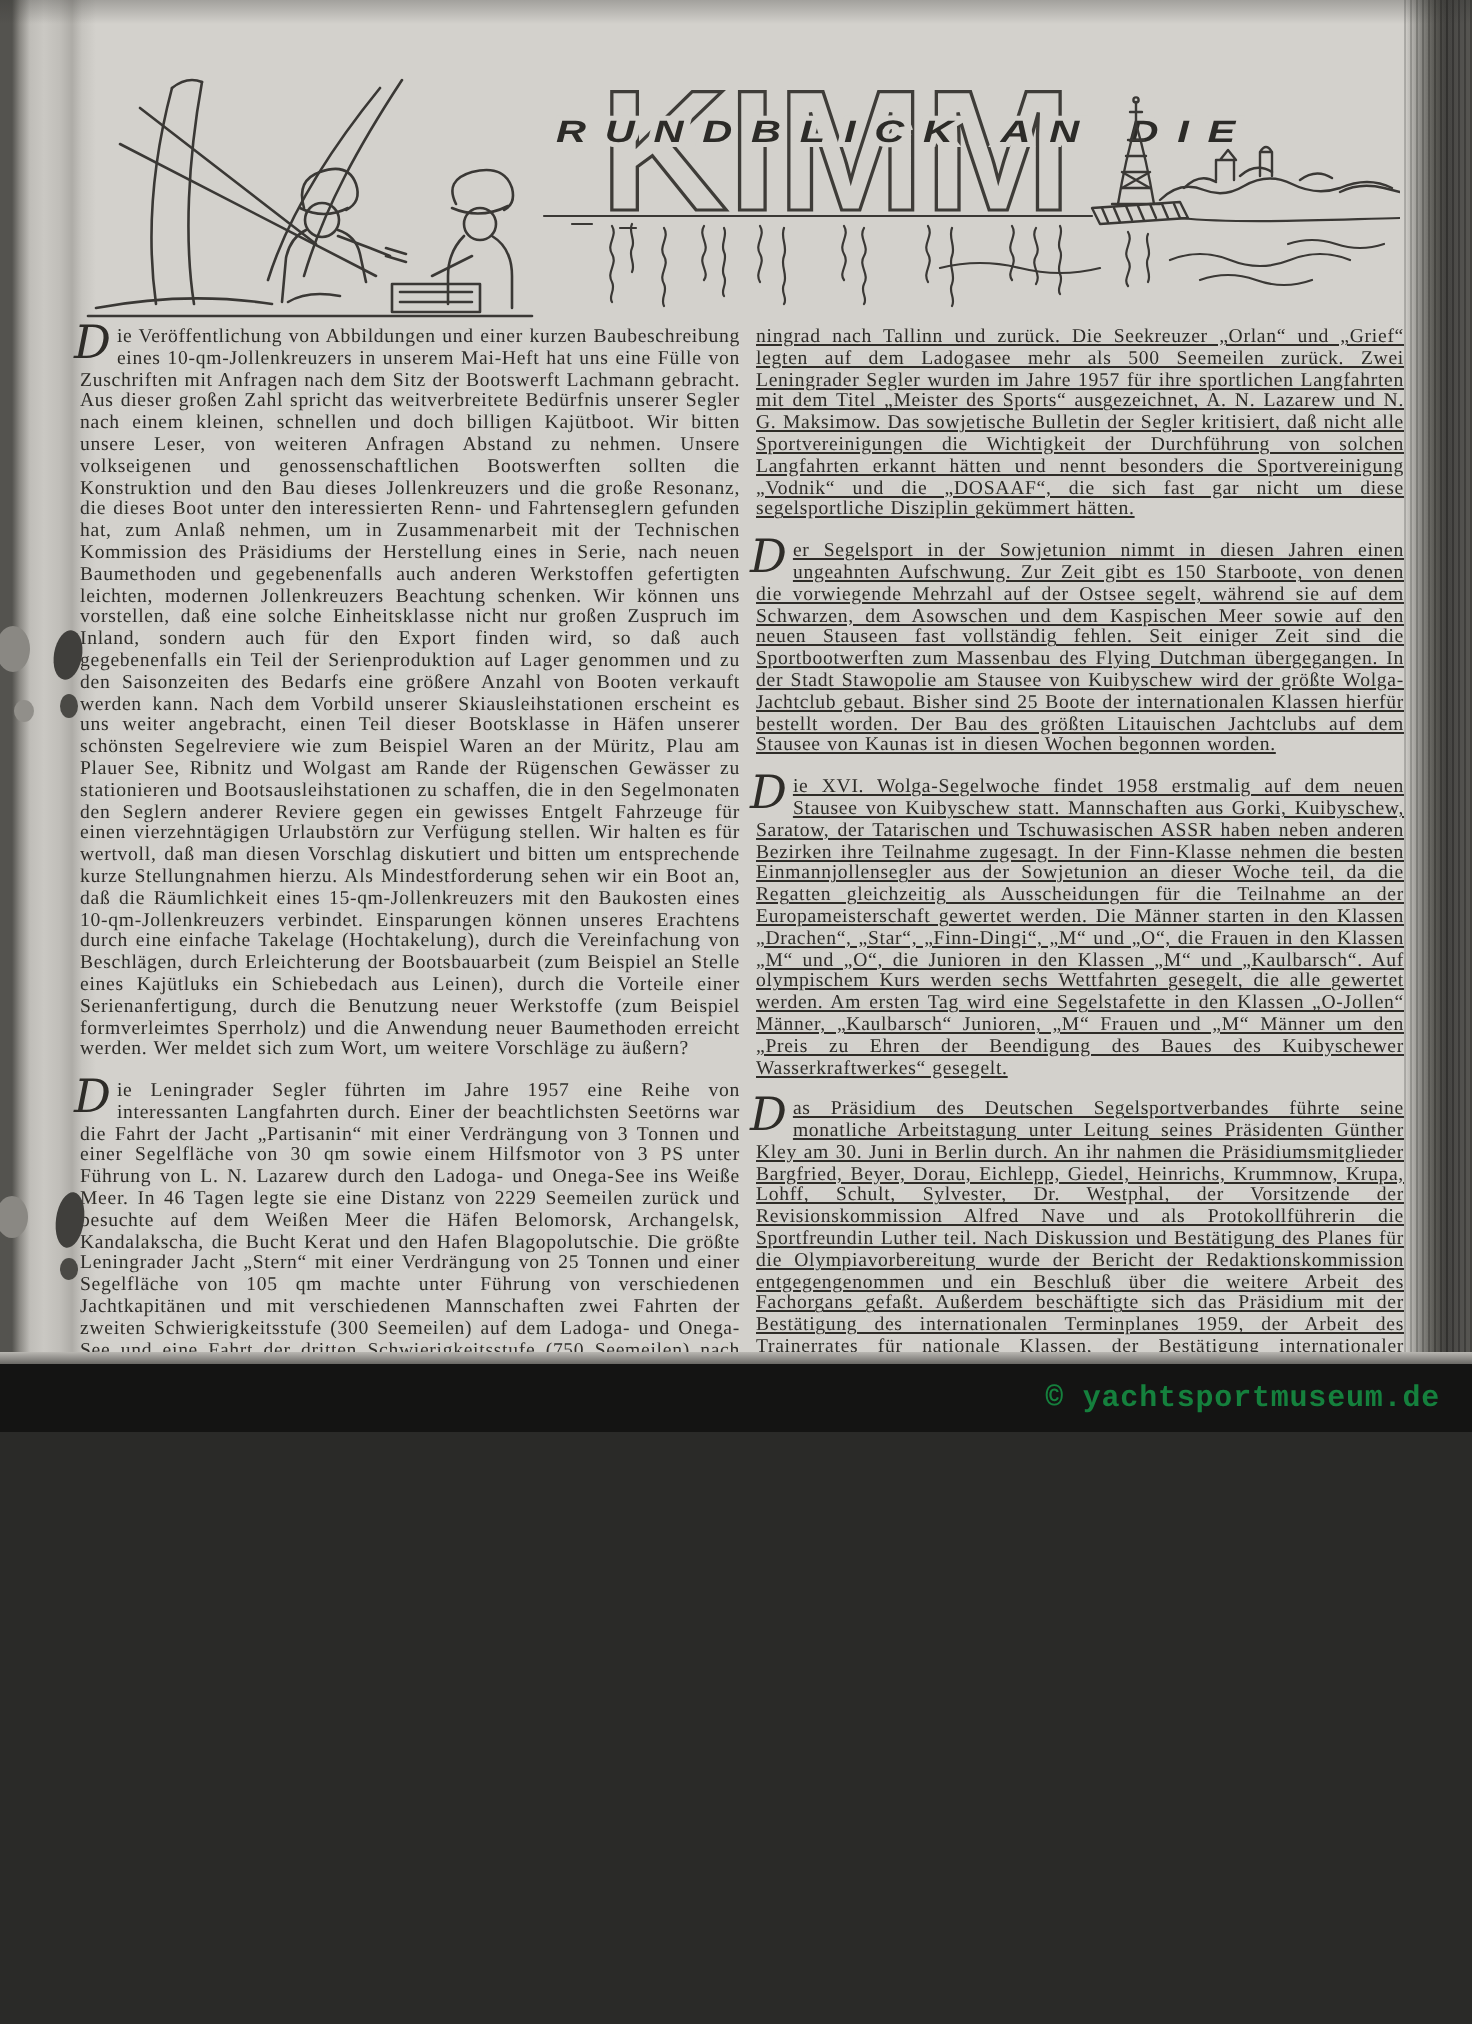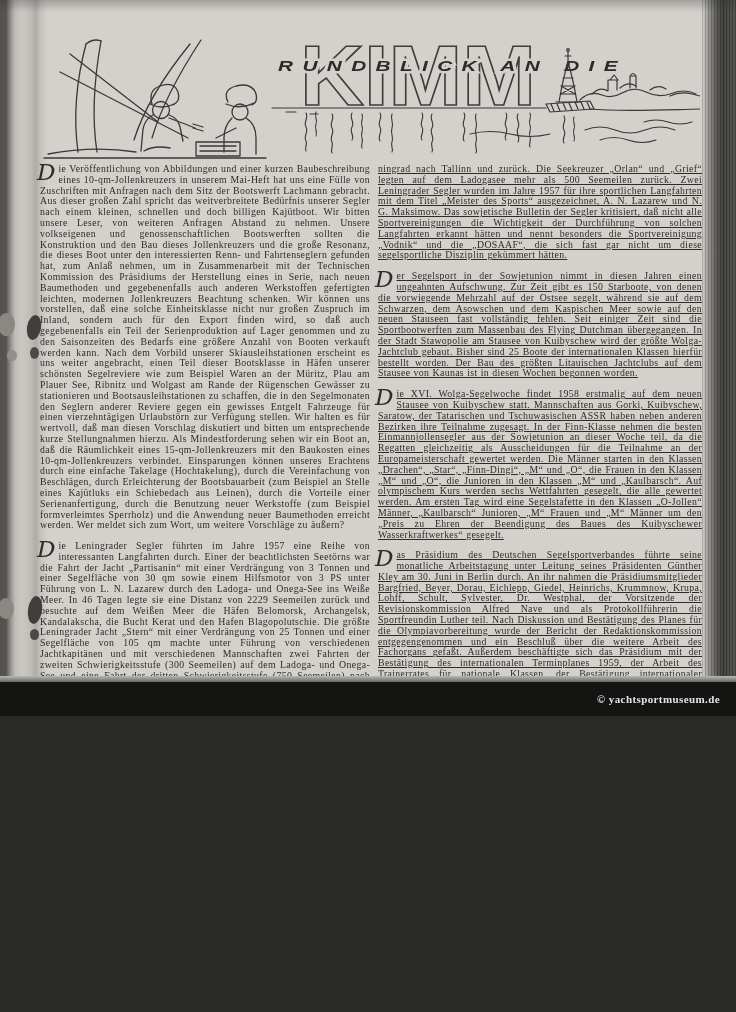--- a/index.html
+++ b/index.html
@@ -45,22 +45,22 @@
        width:max-content;margin:4px 26px 0 auto;transform:rotate(-6deg) skewX(-8deg);
        letter-spacing:2px;}
   .pagenum{text-align:center;font-weight:bold;font-size:11px;letter-spacing:1px;
        margin-top:10px;padding-right:2px;}
   
   .bottom-bar{position:absolute;left:0;right:0;bottom:0;height:34px;background:#141413;
        display:flex;align-items:center;justify-content:flex-end;padding-right:16px;
        box-sizing:border-box;z-index:7;}
   .bottom-bar::before{content:'';position:absolute;top:-6px;left:0;right:0;height:6px;
        background:linear-gradient(180deg,#b9b7b2,#6a6965);}
-  .watermark{color:#e5e5e5;font-family:Liberation Serif, serif;font-weight:bold;
-       font-size:11px;letter-spacing:0.4px;}
+  .watermark{color:#15803d;font-family:Liberation Mono, monospace;font-weight:bold;
+       font-size:15px;letter-spacing:0.4px;}
 </style>
 </head>
 <body>
 
 <div class="scan">
 
   <div class="spine"></div>
   <div class="right-edge"></div>
 
   <span class="hole h1a"></span>

